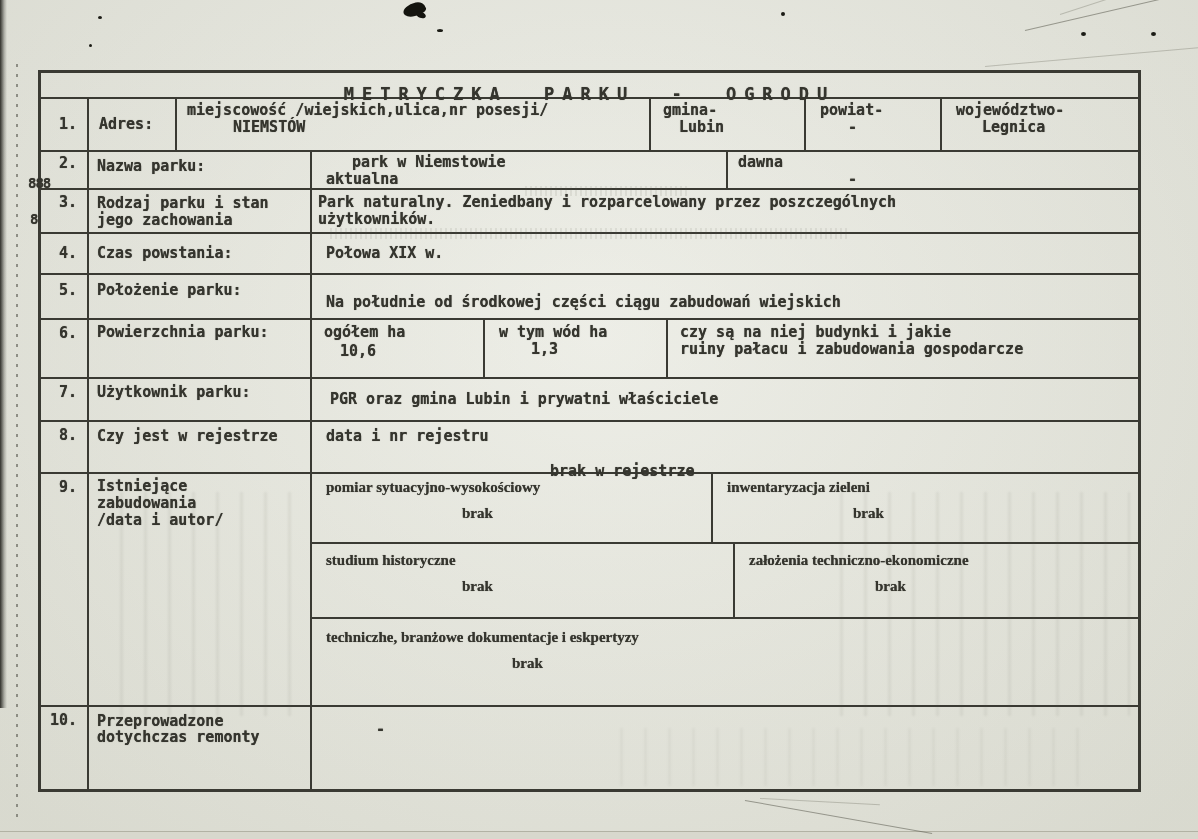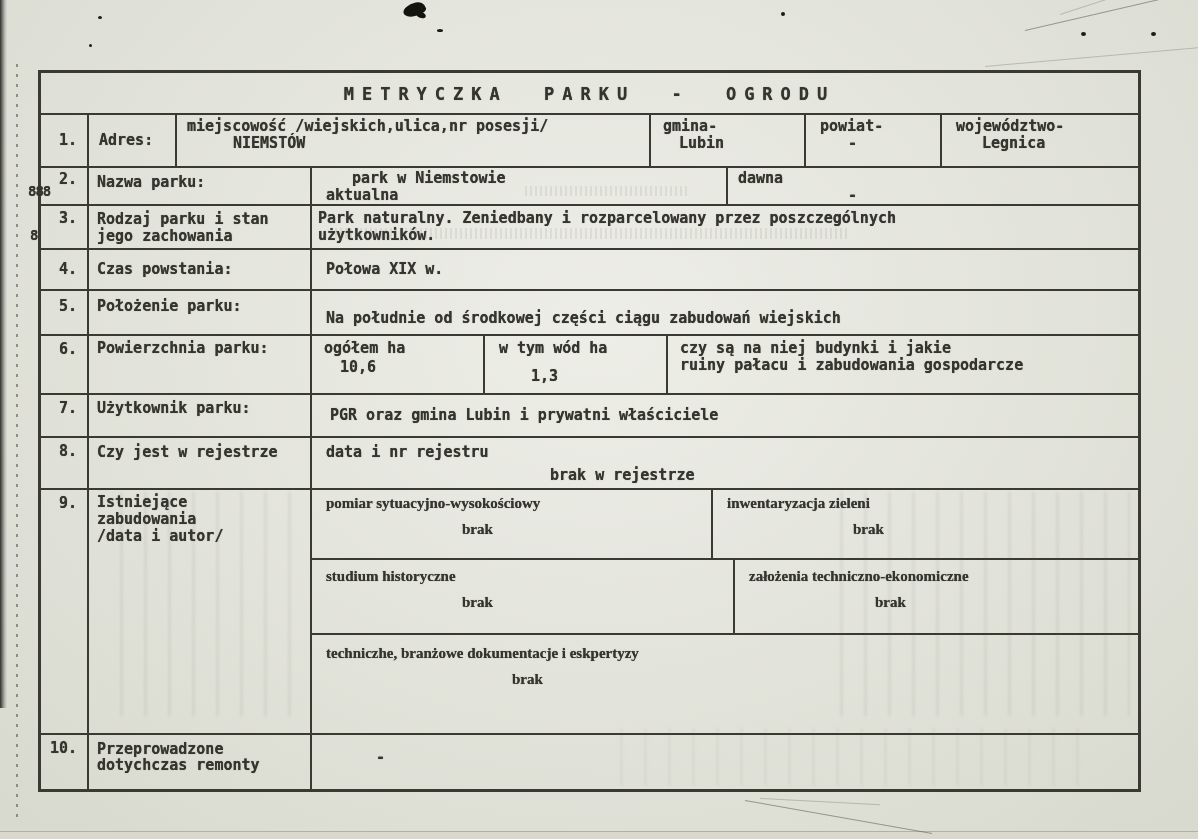--- a/index.html
+++ b/index.html
@@ -28,31 +28,31 @@
   .trow + .trow{border-top:2px solid #3a3a33;}
   .cell{box-sizing:border-box;flex:0 0 auto;position:relative;font-size:15px;line-height:17px;font-weight:bold;}
   .cell + .cell{border-left:2px solid #3a3a33;}
   .cell.grow{flex:1 1 auto;}
   .num{width:46px;text-align:right;padding:5px 10px 0 0;}
   .lbl{width:223px;padding:5px 0 0 8px;}
   .line{display:block;}
   .title-cell{width:100%;text-align:center;padding-top:13px;font-size:17px;letter-spacing:8px;word-spacing:18px;font-weight:bold;}
   .stray{position:absolute;font-size:14px;letter-spacing:-1px;}
   
-  .row-title{height:40px;}
+  .row-title{height:24px;}
   .row-1{height:53px;}
   .row-2{height:38px;}
   .row-3{height:44px;}
   .row-4{height:41px;}
   .row-5{height:45px;}
   .row-6{height:59px;}
   .row-7{height:43px;}
   .row-8{height:52px;}
   .row-9{flex:1 1 auto;}
-  .row-10{height:56px;}
+  .row-10{height:84px;}
   .docs{display:flex;flex-direction:column;padding:0!important;}
   .docs-row{display:flex;box-sizing:border-box;flex:0 0 auto;}
   .docs-row + .docs-row{border-top:2px solid #3a3a33;}
   .docs-cell{box-sizing:border-box;padding:5px 0 0 14px;position:relative;font-family:Liberation Serif, serif;}
   .docs-cell + .docs-cell{border-left:2px solid #3a3a33;}
   .brak{display:block;margin-top:9px;}
   
   .artifact{position:absolute;pointer-events:none;}
   .scan-edge-left{
     left:0;top:0;width:7px;height:708px;
@@ -100,21 +100,21 @@
     </div>
     <div class="cell grow" style="padding:3px 0 0 14px">
       <span class="line">województwo-</span>
       <span class="line" style="padding-left:26px">Legnica</span>
     </div>
   </div>
 
   <div class="trow row-2">
     <div class="cell num" style="padding-top:3px">
       <span>2.</span>
-      <span class="stray" style="left:-13px;top:15px">888</span>
+      <span class="stray" style="left:-13px;top:23px">888</span>
     </div>
     <div class="cell lbl" style="padding-top:6px">Nazwa parku:</div>
     <div class="cell" style="width:416px;padding:2px 0 0 14px">
       <span class="line" style="padding-left:26px">park w Niemstowie</span>
       <span class="line">aktualna</span>
     </div>
     <div class="cell grow" style="padding:2px 0 0 10px">
       <span class="line">dawna</span>
       <span class="line" style="padding-left:110px">-</span>
     </div>
@@ -149,40 +149,40 @@
 
   <div class="trow row-6">
     <div class="cell num">6.</div>
     <div class="cell lbl" style="padding-top:4px">Powierzchnia parku:</div>
     <div class="cell" style="width:173px;padding:4px 0 0 12px">
       <span class="line">ogółem ha</span>
       <span class="line" style="padding-left:16px;margin-top:2px">10,6</span>
     </div>
     <div class="cell" style="width:183px;padding:4px 0 0 14px">
       <span class="line">w tym wód ha</span>
-      <span class="line" style="padding-left:32px;margin-top:11px">1,3</span>
+      <span class="line" style="padding-left:32px;margin-top:0">1,3</span>
     </div>
     <div class="cell grow" style="padding:4px 0 0 12px">
       <span class="line">czy są na niej budynki i jakie</span>
       <span class="line">ruiny pałacu i zabudowania gospodarcze</span>
     </div>
   </div>
 
   <div class="trow row-7">
     <div class="cell num">7.</div>
     <div class="cell lbl">Użytkownik parku:</div>
     <div class="cell grow" style="padding:12px 0 0 18px">PGR oraz gmina Lubin i prywatni właściciele</div>
   </div>
 
   <div class="trow row-8">
     <div class="cell num">8.</div>
     <div class="cell lbl" style="padding-top:6px">Czy jest w rejestrze</div>
     <div class="cell grow" style="padding:6px 0 0 14px">
       <span class="line">data i nr rejestru</span>
-      <span class="line" style="padding-left:224px;margin-top:6px">brak w rejestrze</span>
+      <span class="line" style="padding-left:224px;margin-top:18px">brak w rejestrze</span>
     </div>
   </div>
 
   <div class="trow row-9">
     <div class="cell num">9.</div>
     <div class="cell lbl" style="padding-top:4px">
       <span class="line">Istniejące</span>
       <span class="line">zabudowania</span>
       <span class="line">/data i autor/</span>
     </div>

